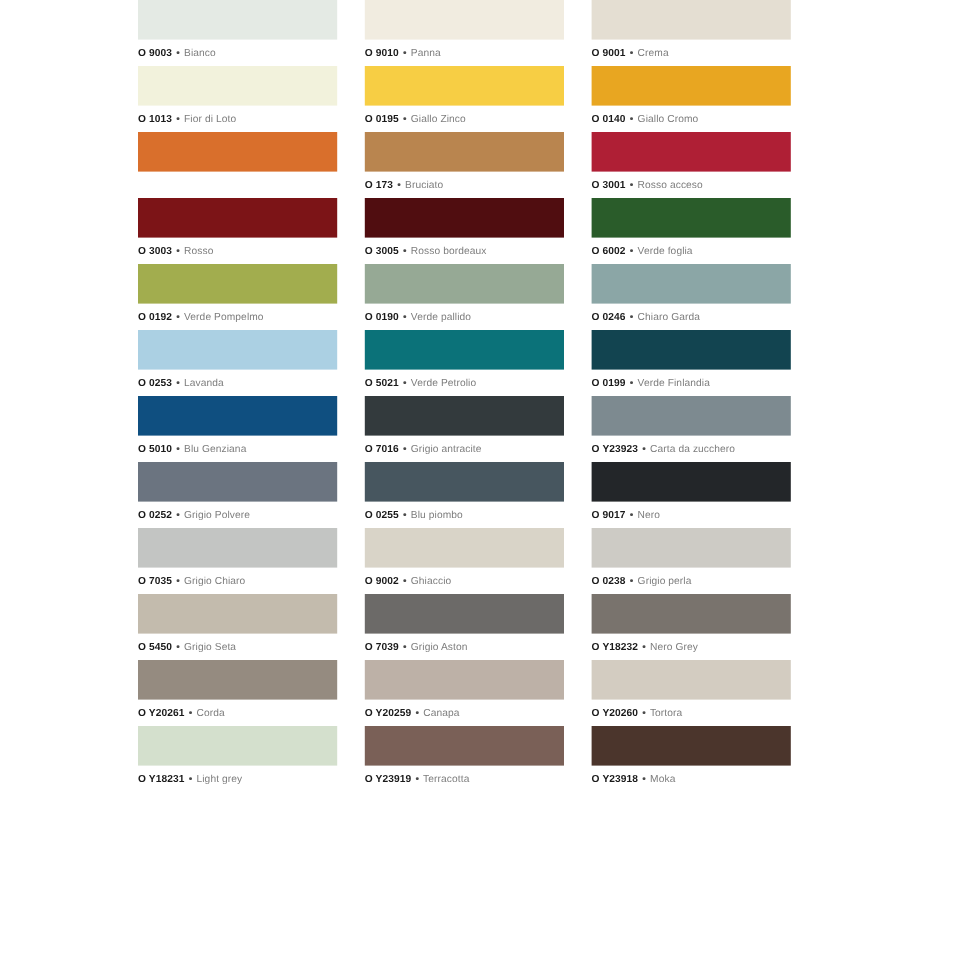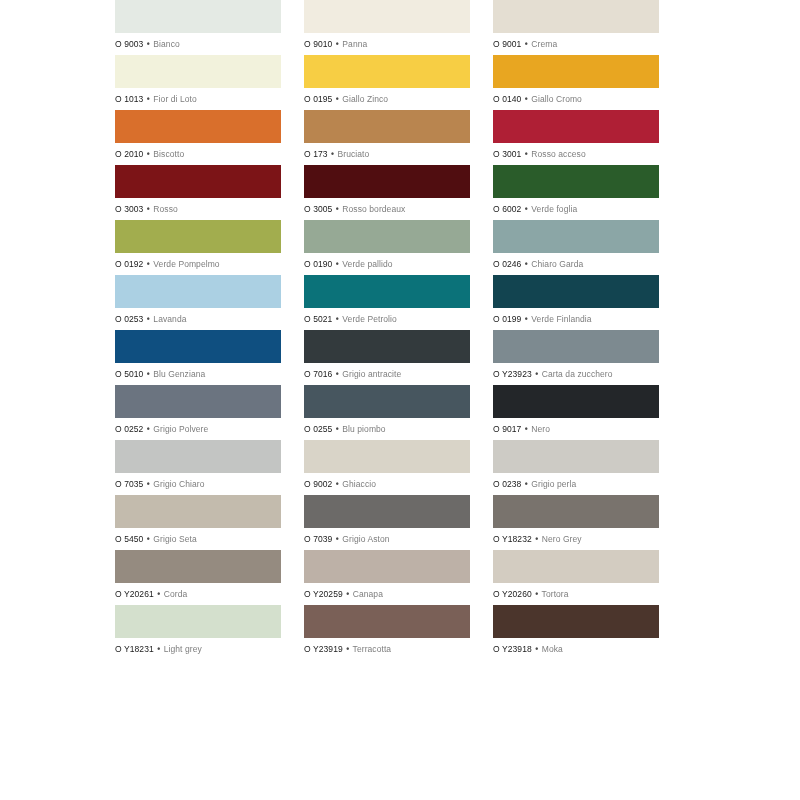--- a/index.html
+++ b/index.html
@@ -43,21 +43,21 @@
   .swatch-label {
     display: block;
     white-space: nowrap;
     font-size: 8.5px;
     line-height: 22px;
     height: 22px;
     color: #8b8b8b;
     letter-spacing: 0.08px;
   }
   .swatch-code {
-    font-weight: normal;
+    font-weight: bold;
     color: #1a1a1a;
   }
   .swatch-dot {
     color: #4a4a4a;
     font-weight: bold;
     padding: 0 1px;
   }
   .swatch-name {
     color: #7d7d7d;
   }
@@ -86,21 +86,20 @@
       <div class="swatch-cell">
         <span class="swatch-color" style="background: rgb(247, 206, 68);"></span>
         <span class="swatch-label"><span class="swatch-code">O 0195</span> <span class="swatch-dot">•</span> <span class="swatch-name">Giallo Zinco</span></span>
       </div>
       <div class="swatch-cell">
         <span class="swatch-color" style="background: rgb(232, 166, 33);"></span>
         <span class="swatch-label"><span class="swatch-code">O 0140</span> <span class="swatch-dot">•</span> <span class="swatch-name">Giallo Cromo</span></span>
       </div>
       <div class="swatch-cell">
         <span class="swatch-color" style="background: rgb(217, 111, 44);"></span>
-        <span class="swatch-label"><span class="swatch-code">O 2010</span> <span class="swatch-dot">•</span> <span class="swatch-name">Biscotto</span></span>
       </div>
       <div class="swatch-cell">
         <span class="swatch-color" style="background: rgb(185, 133, 79);"></span>
         <span class="swatch-label"><span class="swatch-code">O 173</span> <span class="swatch-dot">•</span> <span class="swatch-name">Bruciato</span></span>
       </div>
       <div class="swatch-cell">
         <span class="swatch-color" style="background: rgb(175, 31, 53);"></span>
         <span class="swatch-label"><span class="swatch-code">O 3001</span> <span class="swatch-dot">•</span> <span class="swatch-name">Rosso acceso</span></span>
       </div>
       <div class="swatch-cell">

